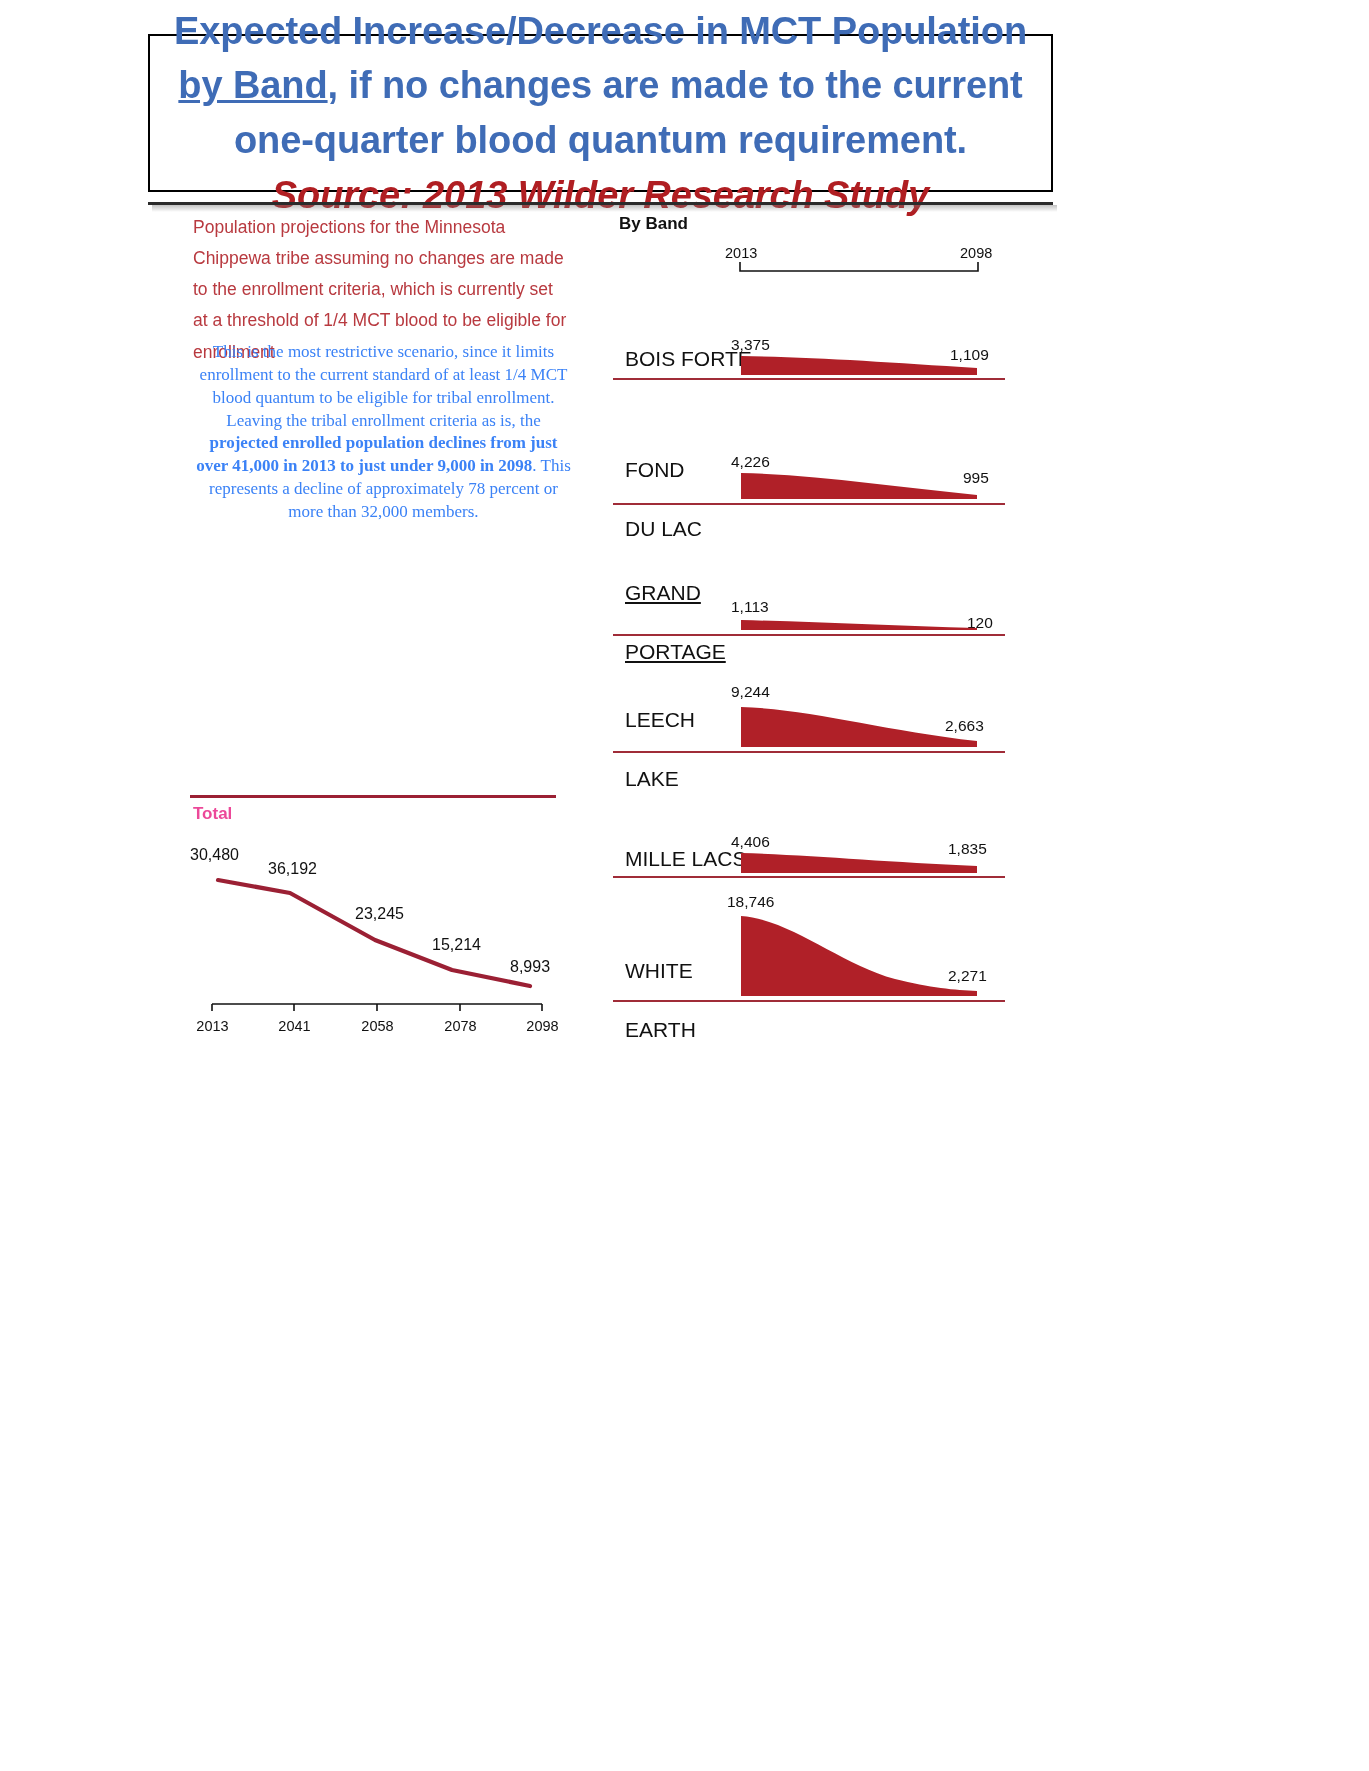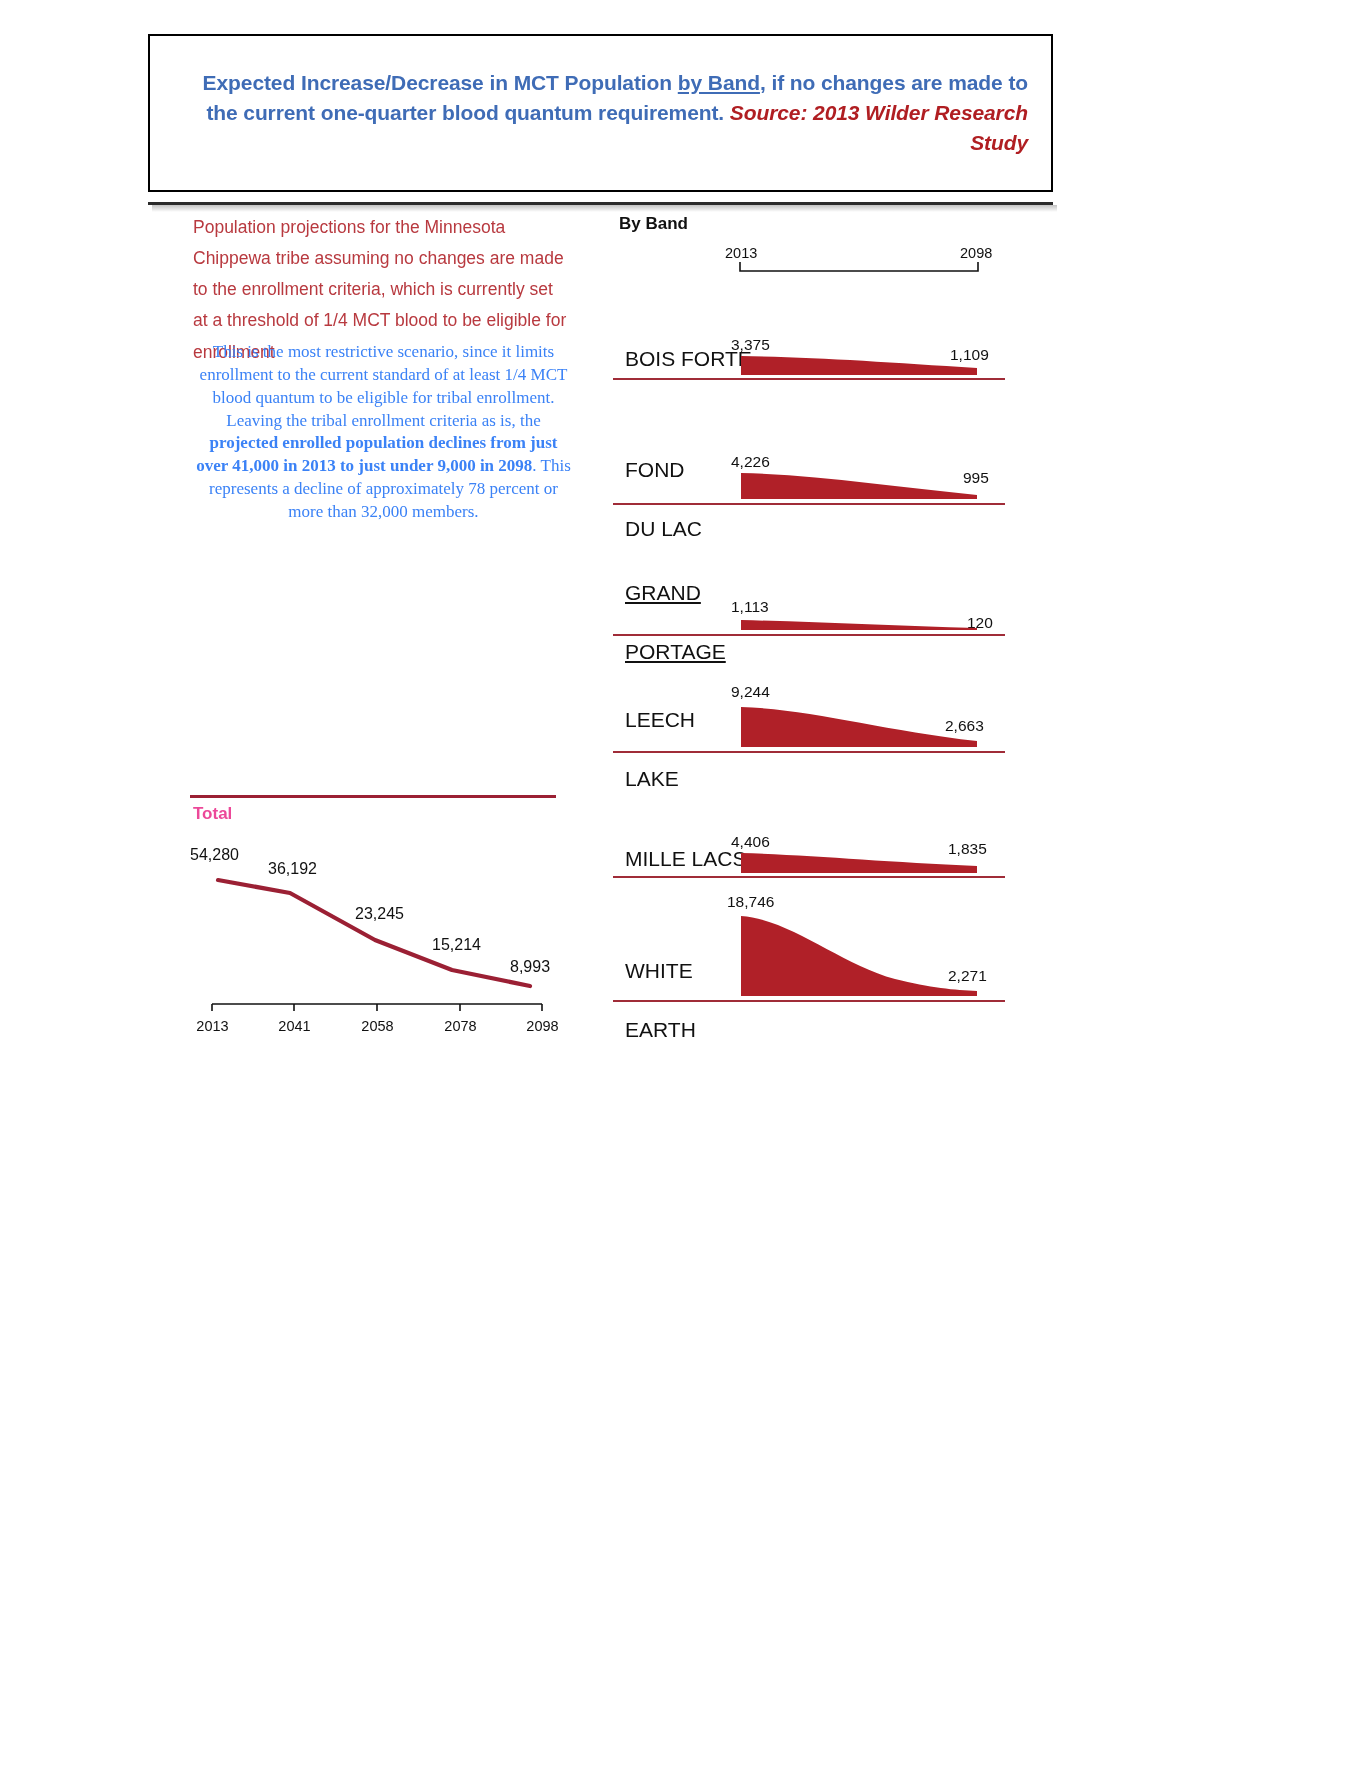--- a/index.html
+++ b/index.html
@@ -24,22 +24,22 @@
     height: 158px;
     border: 2px solid #000000;
     background: #ffffff;
     box-sizing: border-box;
     display: flex;
     align-items: center;
     justify-content: center;
   }
   .title-text {
     width: 855px;
-    text-align: right;
-    font-size: 21px;
+    text-align: center;
+    font-size: 38px;
     font-weight: bold;
     line-height: 1.44;
     color: #3f6cb6;
     letter-spacing: -0.1px;
   }
   .title-text .u { text-decoration: underline; }
   .title-text .src {
     color: #b01e22;
     font-style: italic;
     font-weight: bold;
@@ -203,21 +203,21 @@
     <polyline points="28,90 100,103 185,150 262,180 340,196" fill="none" stroke="#9b2034" stroke-width="4.2" stroke-linecap="round" stroke-linejoin="round"></polyline>
 
     <line x1="22" y1="214" x2="352" y2="214" stroke="#111111" stroke-width="1.6"></line>
     <line x1="22" y1="214" x2="22" y2="221" stroke="#111111" stroke-width="1.6"></line>
     <line x1="104" y1="214" x2="104" y2="221" stroke="#111111" stroke-width="1.6"></line>
     <line x1="187" y1="214" x2="187" y2="221" stroke="#111111" stroke-width="1.6"></line>
     <line x1="270" y1="214" x2="270" y2="221" stroke="#111111" stroke-width="1.6"></line>
     <line x1="352" y1="214" x2="352" y2="221" stroke="#111111" stroke-width="1.6"></line>
   </svg>
 
-  <div class="total-vlabel" style="left:0px; top:56px;">54,280</div>
+  <div class="total-vlabel" style="left:0px; top:56px;">30,480</div>
   <div class="total-vlabel" style="left:78px; top:70px;">36,192</div>
   <div class="total-vlabel" style="left:165px; top:115px;">23,245</div>
   <div class="total-vlabel" style="left:242px; top:146px;">15,214</div>
   <div class="total-vlabel" style="left:320px; top:168px;">8,993</div>
 
   <div class="total-xlabel" style="left:0px; top:228px; width:45px;">2013</div>
   <div class="total-xlabel" style="left:82px; top:228px; width:45px;">2041</div>
   <div class="total-xlabel" style="left:165px; top:228px; width:45px;">2058</div>
   <div class="total-xlabel" style="left:248px; top:228px; width:45px;">2078</div>
   <div class="total-xlabel" style="left:330px; top:228px; width:45px;">2098</div>

